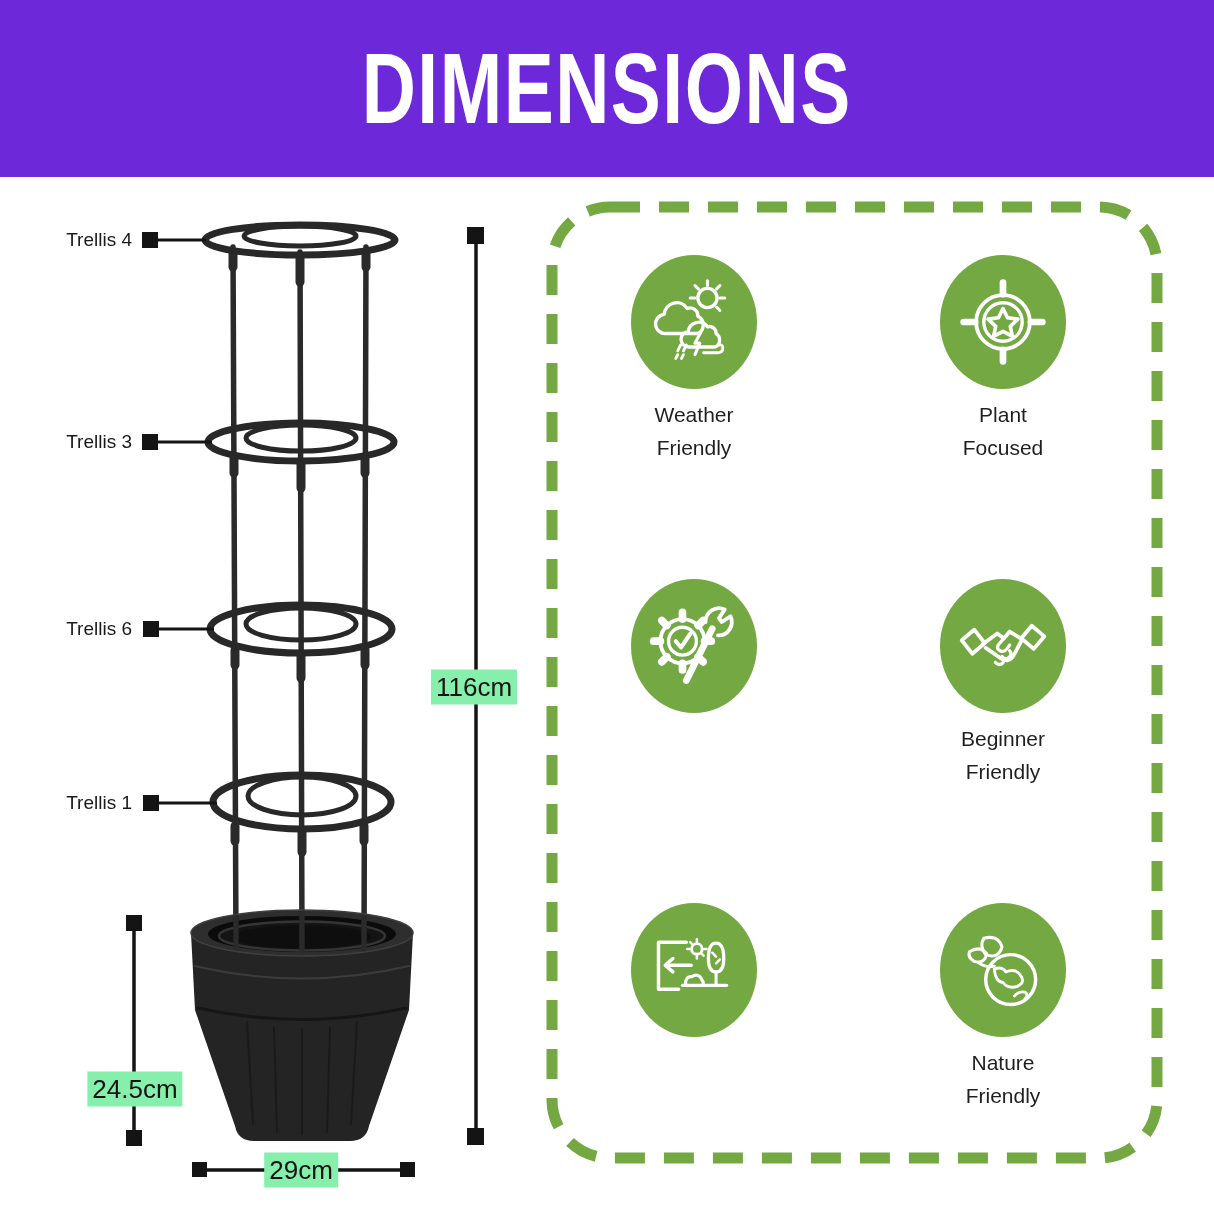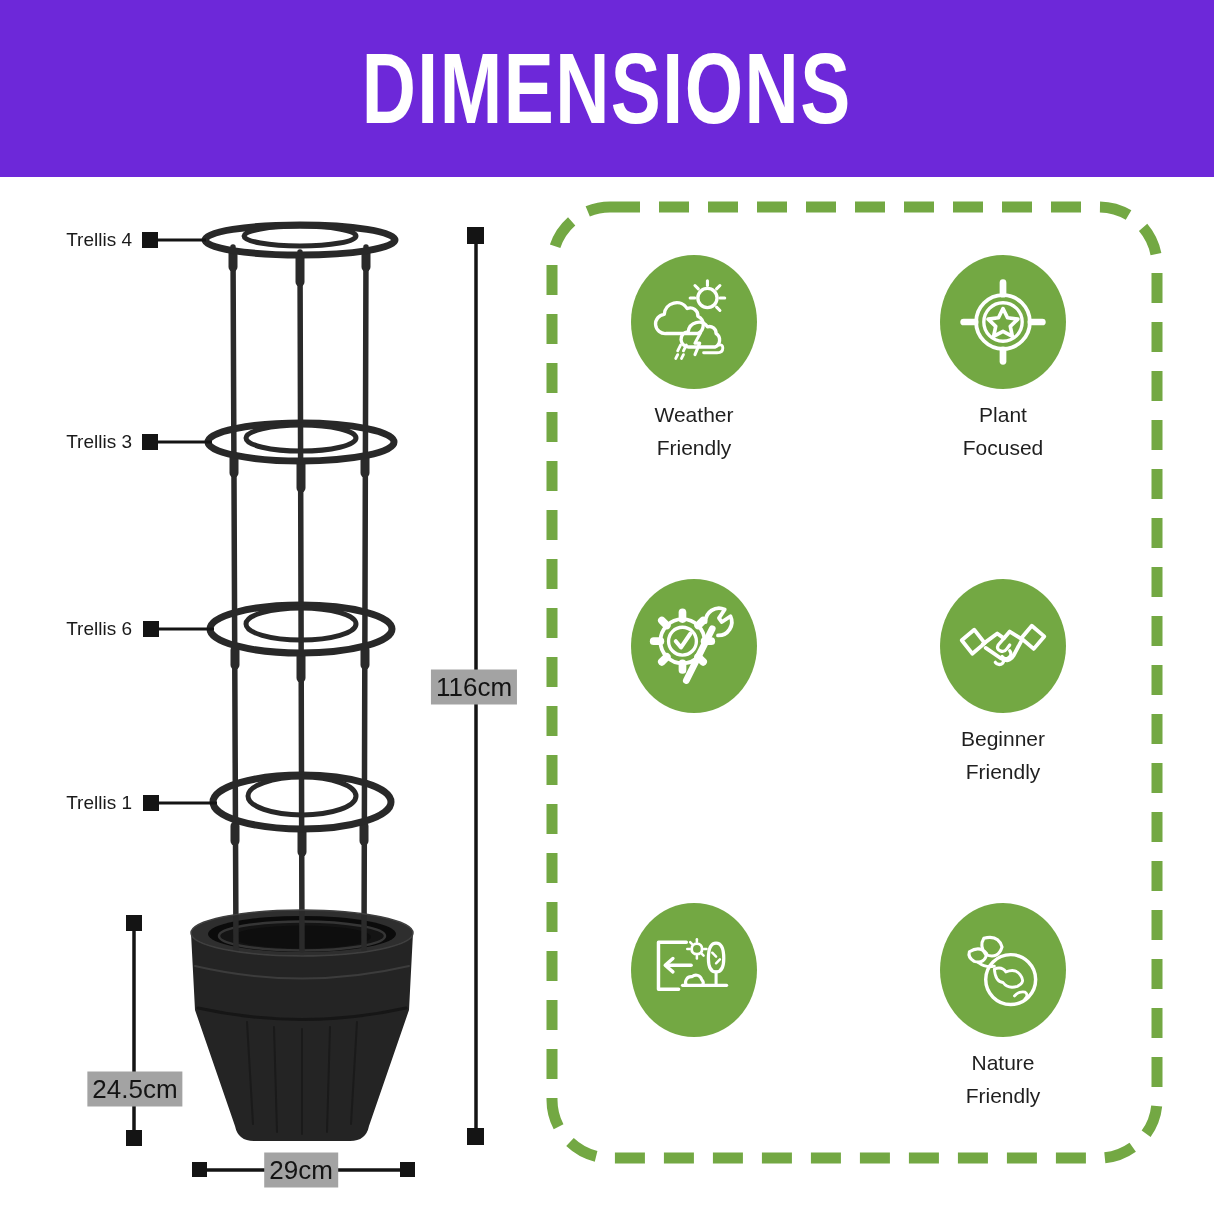--- a/index.html
+++ b/index.html
@@ -17,21 +17,21 @@
     font-family:"Liberation Sans", sans-serif;
   }
   .stage{position:absolute;left:0;top:0;width:1214px;height:1214px;}
   svg.layer{position:absolute;left:0;top:0;}
   .trellis-label{
     position:absolute;left:18px;width:114px;text-align:right;
     font-size:19px;color:#1a1a1a;transform:translateY(-52%);white-space:nowrap;
   }
   .dim-text{
     position:absolute;transform:translate(-50%,-50%);
-    font-size:26px;color:#141414;background:#a3a3a3;padding:2px 5px;white-space:nowrap;
+    font-size:26px;color:#141414;background:#86efac;padding:2px 5px;white-space:nowrap;
   }
   .feat{position:absolute;width:280px;text-align:center;}
   .feat-circle{
     width:126px;height:134px;border-radius:50%;background:#73a843;
     margin:0 auto;display:flex;align-items:center;justify-content:center;
   }
   .feat-label{
     margin-top:9px;font-size:21px;line-height:33px;color:#1f1f1f;
   }
 </style>

